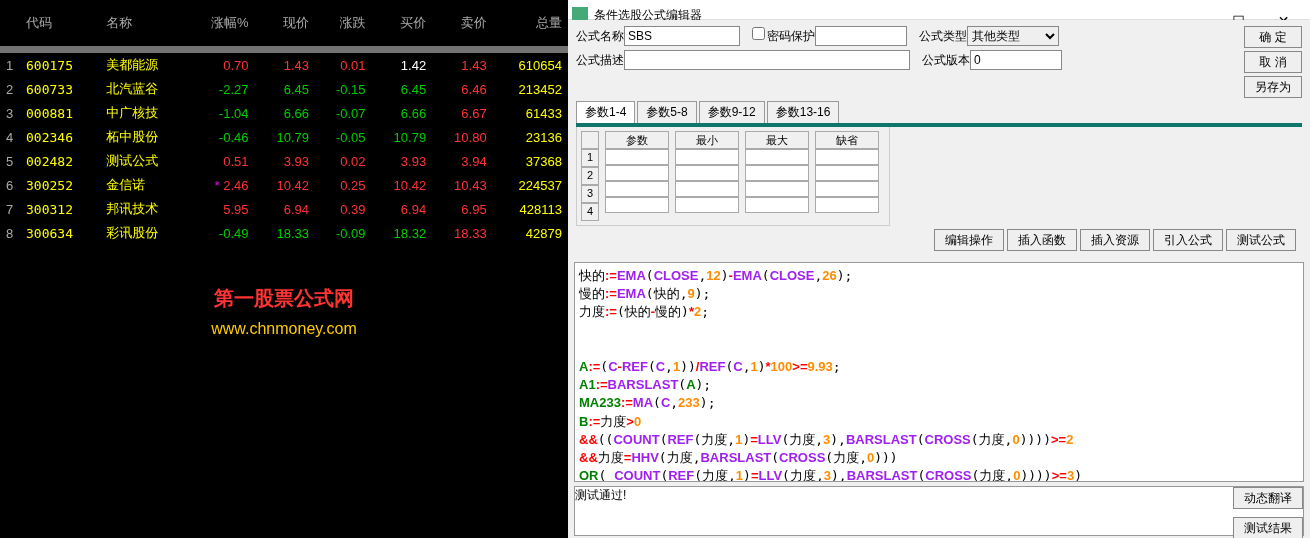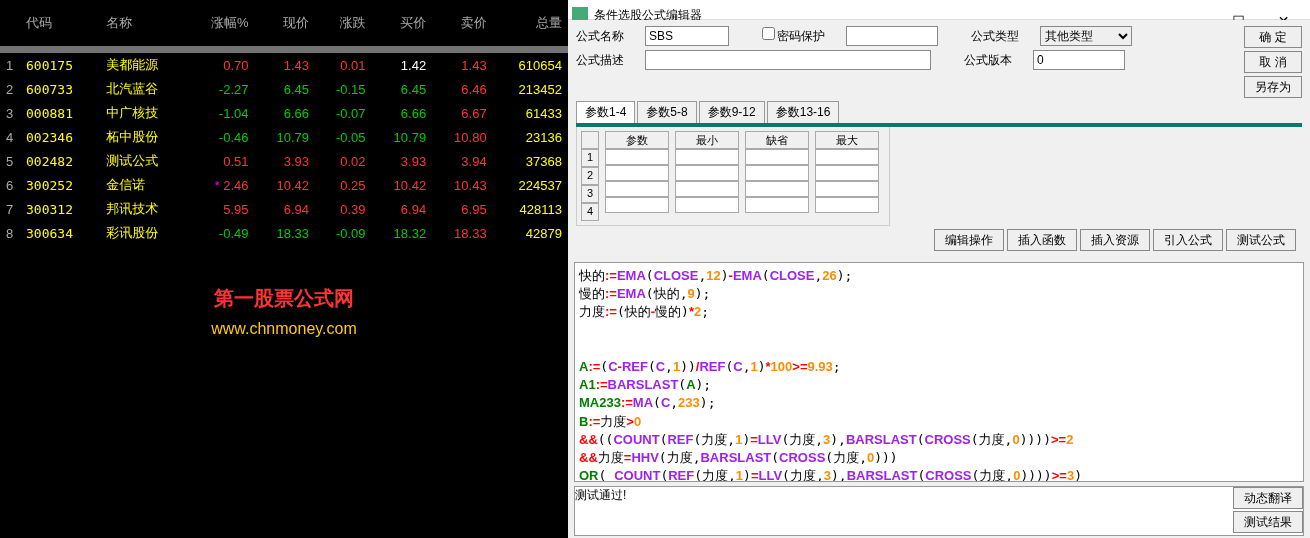--- a/index.html
+++ b/index.html
@@ -21,21 +21,21 @@
 .watermark{text-align:center;margin-top:40px}
 .wm-title{color:#f33;font-size:20px;font-weight:bold}
 .wm-url{color:#fc0;font-size:16px;margin-top:8px}
 .right{flex:1;background:#f0f0f0;display:flex;flex-direction:column;font-size:12px}
 .titlebar{height:20px;background:#fff;border-bottom:1px solid #ddd;display:flex;align-items:flex-start;padding:7px 4px}
 .titlebar-icon{width:16px;height:16px;background:#4a7;display:inline-block;margin-right:6px}
 .titlebar-title{flex:1}
 .win-btns{display:flex}
 .win-btn{width:45px;height:28px;display:flex;align-items:center;justify-content:center;font-size:14px;cursor:pointer}
 .form-area{padding:6px 8px;background:#f0f0f0}
-.form-row{display:flex;align-items:center;margin-bottom:4px;gap:21px}
+.form-row{display:flex;align-items:center;margin-bottom:4px;gap:0}
 .form-row label{font-size:12px}
 .form-row input[type=text]{border:1px solid #888;height:20px;padding:0 3px;font-size:12px}
 .form-row select{border:1px solid #888;height:20px;font-size:12px}
 .btn{border:1px solid #888;background:#efefef;padding:2px 10px;height:22px;font-size:12px;cursor:pointer;min-width:58px}
 .btn-col{display:flex;flex-direction:column;gap:3px;margin-left:auto}
 .tabs{display:flex;border-bottom:4px solid #0f766e;margin-top:3px}
 .tab{border:1px solid #999;border-bottom:none;background:#f0f0f0;padding:2px 8px;font-size:12px;margin-right:2px;cursor:pointer}
 .tab.active{background:#fff}
 .param-area{background:#f0f0f0;padding:4px;border:1px solid #ccc;border-top:none}
 .param-grid{display:flex}
@@ -45,21 +45,21 @@
 .param-num{width:18px;text-align:center;background:#f0f0f0}
 .toolbar{display:flex;gap:3px;padding:3px 6px;justify-content:flex-end}
 .code-area{flex:1;background:#fff;border:1px solid #999;margin:2px 6px;padding:4px;font-family:Consolas,monospace;font-size:13px;overflow:auto;white-space:pre;line-height:1.4}
 .c-kw{color:#008000;font-weight:bold}
 .c-fn{color:#a020f0;font-weight:bold}
 .c-num{color:#ff8c00;font-weight:bold}
 .c-op{color:#ff0000;font-weight:bold}
 .c-txt{color:#000}
 .result-area{background:#fff;border:1px solid #999;margin:2px 6px;height:50px;font-size:12px;display:flex}
 .result-text{flex:1}
-.result-btns{display:flex;flex-direction:column;gap:2px}
+.result-btns{display:flex;flex-direction:column;gap:8px}
 .top-forms{display:flex;gap:12px}
 .top-left-forms{flex:1}
 .chk{margin-right:2px}
 </style>
 </head>
 <body>
 
 <div class="left">
   <table class="stock-table">
     <thead>
@@ -181,21 +181,21 @@
       <div class="win-btn">☐</div>
       <div class="win-btn">✕</div>
     </div>
   </div>
 
   <div class="form-area">
     <div class="top-forms">
       <div class="top-left-forms">
         <div class="form-row">
           <label>公式名称</label>
-          <input type="text" style="width: 84px;" value="SBS">
+          <input type="text" style="width: 116px;" value="SBS">
           <label style="margin-left:12px"><input type="checkbox" class="chk" style=""><span>密码保护</span></label>
           <input type="text" style="width: 92px;">
           <label style="margin-left:12px">公式类型</label>
           <select style="width:92px"><option>其他类型</option></select>
         </div>
         <div class="form-row">
           <label>公式描述</label>
           <input type="text" style="width: 286px;">
           <label style="margin-left:12px">公式版本</label>
           <input type="text" style="width: 92px;" value="0">
@@ -232,28 +232,28 @@
               <input class="param-cell" style="">
             </div>
             <div class="param-col">
               <div class="param-hdr" style="width:64px">最小</div>
               <input class="param-cell" style="">
               <input class="param-cell" style="">
               <input class="param-cell" style="">
               <input class="param-cell" style="">
             </div>
             <div class="param-col">
+              <div class="param-hdr" style="width:64px">最大</div>
+              <input class="param-cell" style="">
+              <input class="param-cell" style="">
+              <input class="param-cell" style="">
+              <input class="param-cell" style="">
+            </div>
+            <div class="param-col">
               <div class="param-hdr" style="width:64px">缺省</div>
-              <input class="param-cell" style="">
-              <input class="param-cell" style="">
-              <input class="param-cell" style="">
-              <input class="param-cell" style="">
-            </div>
-            <div class="param-col">
-              <div class="param-hdr" style="width:64px">最大</div>
               <input class="param-cell" style="">
               <input class="param-cell" style="">
               <input class="param-cell" style="">
               <input class="param-cell" style="">
             </div>
           </div>
       </div>
       <div style="flex:1"></div>
     </div>
     <div class="toolbar">

